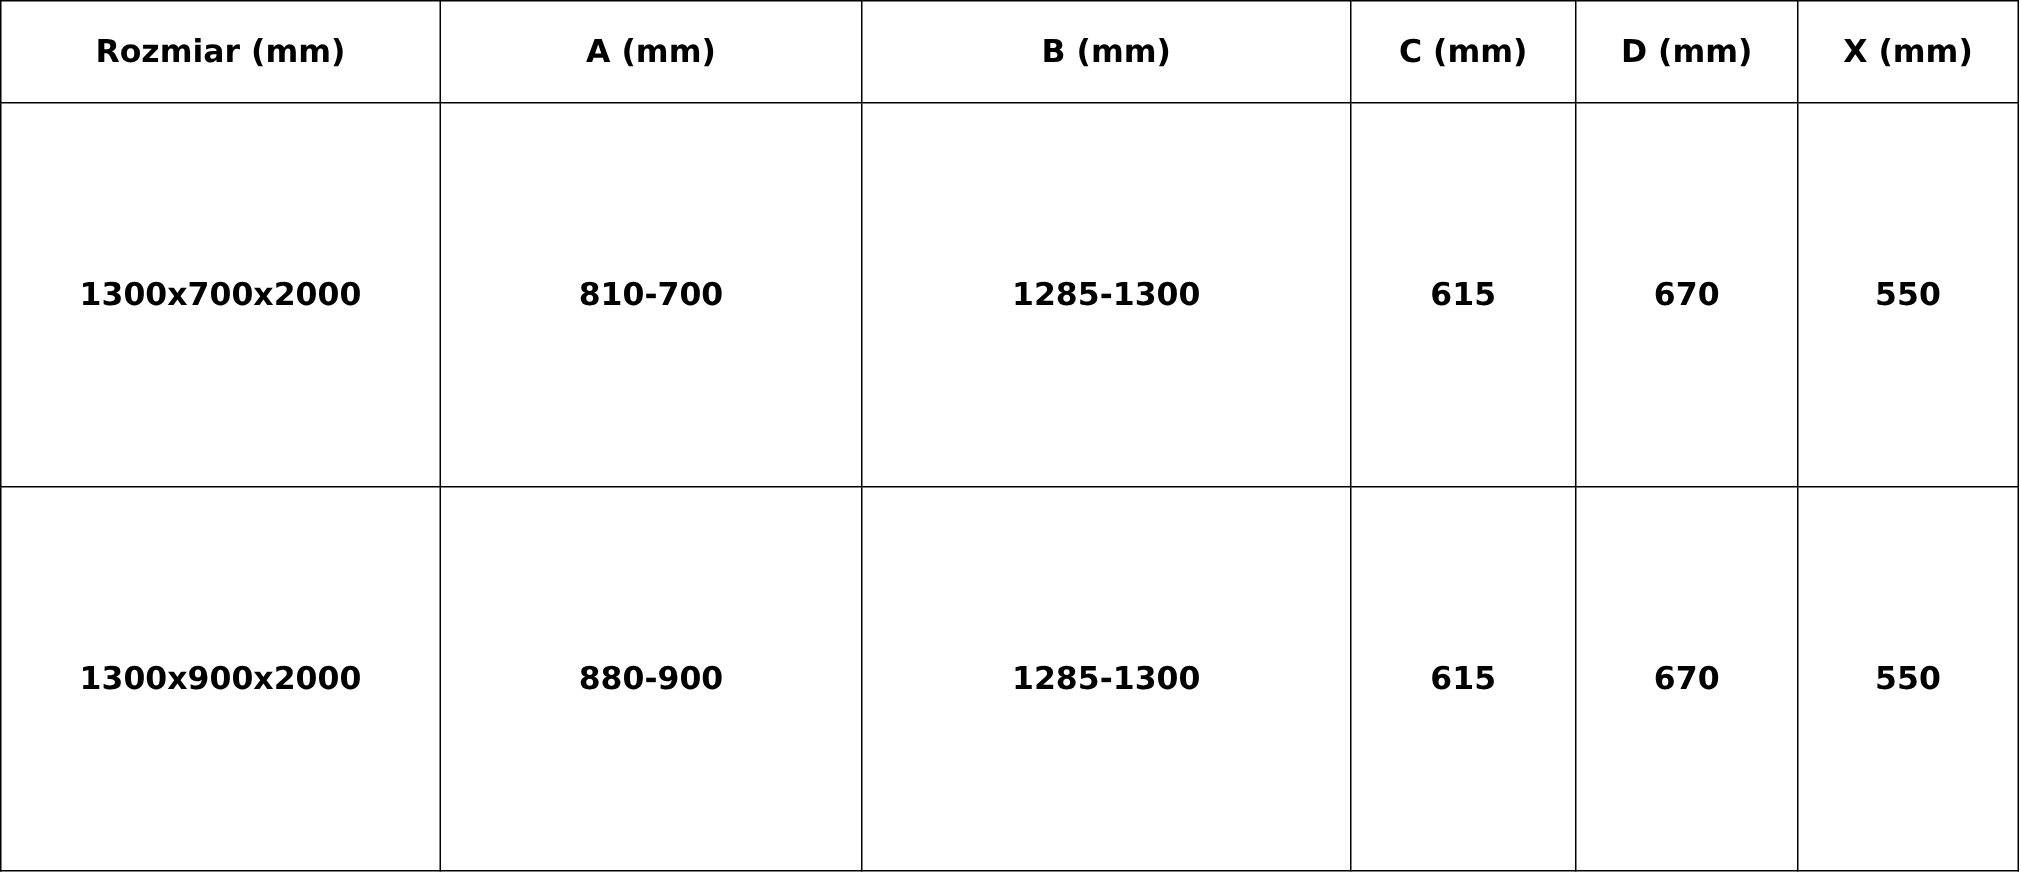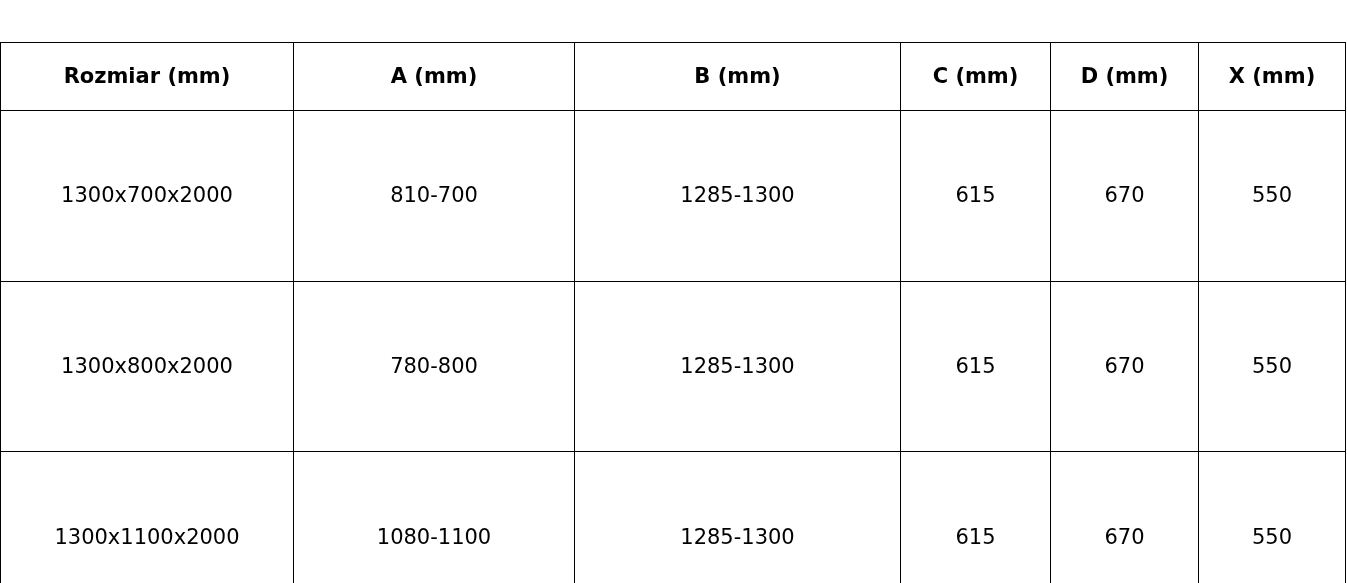--- a/index.html
+++ b/index.html
@@ -11,21 +11,20 @@
     width: 1347px;
     height: 583px;
     font-family: "DejaVu Sans", sans-serif;
     color: #000000;
     overflow: hidden;
   }
   .table-wrap {
     width: 1347px;
     height: 458px;
     box-sizing: border-box;
-    margin-top: 42px;
   }
   table.spec-table {
     border-collapse: collapse;
     width: 1345px;
     height: 581px;
     table-layout: fixed;
   }
   table.spec-table td,
   table.spec-table th {
     border: 1px solid #000000;
@@ -33,21 +32,21 @@
     vertical-align: middle;
     font-size: 21px;
     padding: 0 4px;
     line-height: 1.2;
   }
   table.spec-table th {
     font-weight: bold;
     font-size: 21px;
   }
   table.spec-table tbody td {
-    font-weight: normal;
+    font-weight: bold;
   }
   
   col.c0 { width: 293px; }
   col.c1 { width: 281px; }
   col.c2 { width: 326px; }
   col.c3 { width: 150px; }
   col.c4 { width: 148px; }
   col.c5 { width: 147px; }
   tr.header-row { height: 68px; }
   tr.body-row { height: 64px; }
@@ -78,30 +77,22 @@
     <tbody>
       <tr class="body-row">
         <td>1300x700x2000</td>
         <td>810-700</td>
         <td>1285-1300</td>
         <td>615</td>
         <td>670</td>
         <td>550</td>
       </tr>
       <tr class="body-row">
-        <td>1300x800x2000</td>
-        <td>780-800</td>
-        <td>1285-1300</td>
-        <td>615</td>
-        <td>670</td>
-        <td>550</td>
-      </tr>
-      <tr class="body-row">
-        <td>1300x1100x2000</td>
-        <td>1080-1100</td>
+        <td>1300x900x2000</td>
+        <td>880-900</td>
         <td>1285-1300</td>
         <td>615</td>
         <td>670</td>
         <td>550</td>
       </tr>
     </tbody>
   </table>
 </div>
 
 </body></html>

